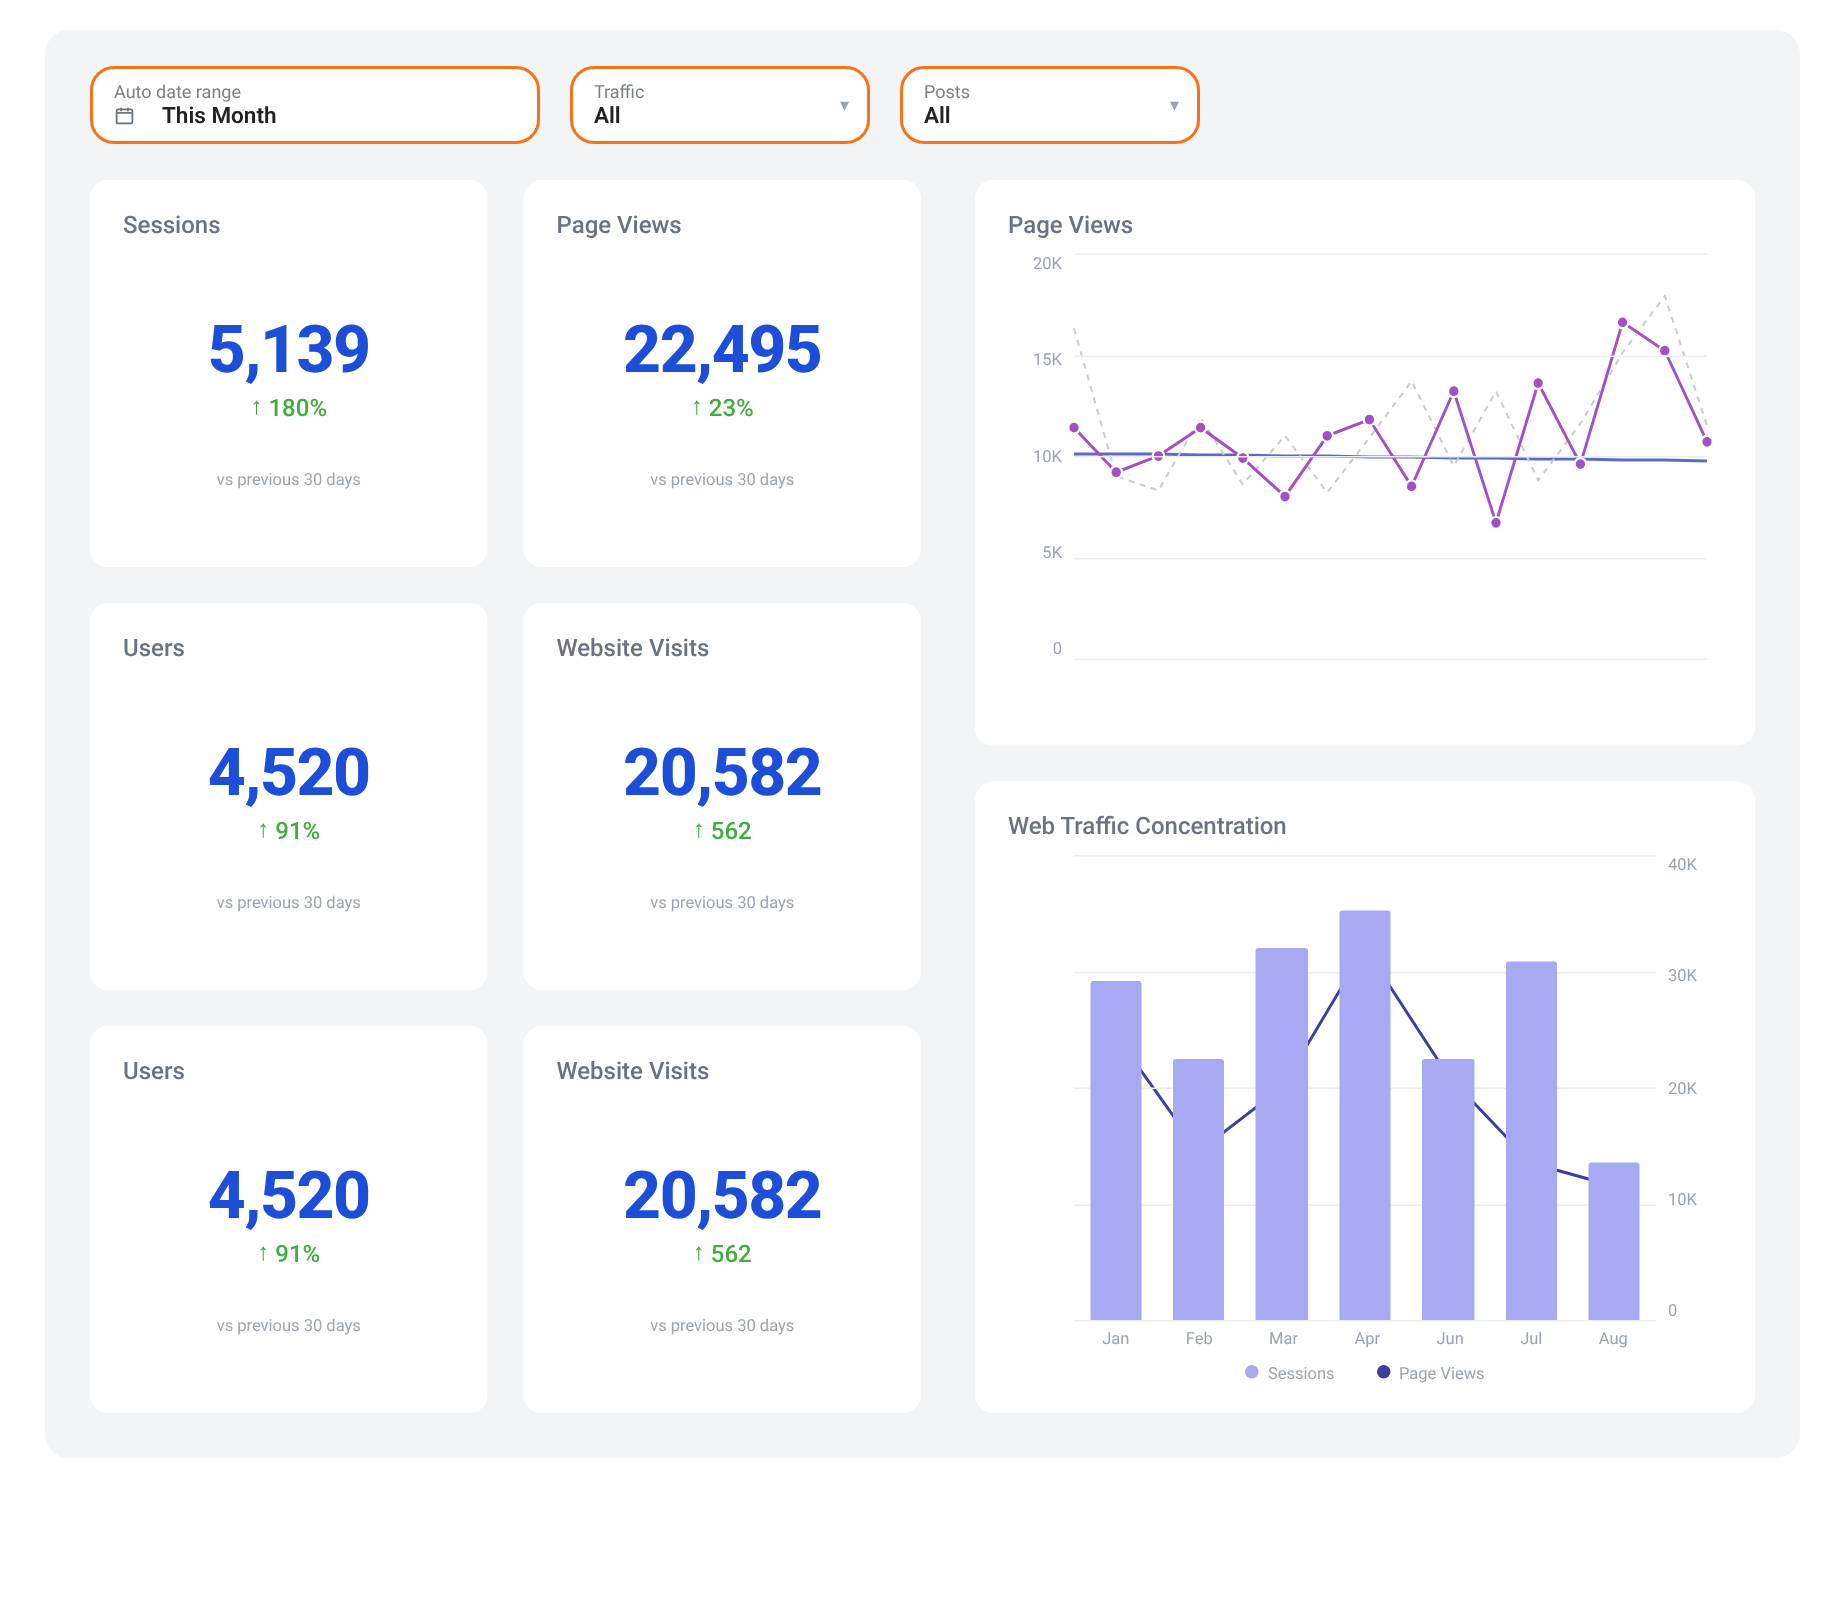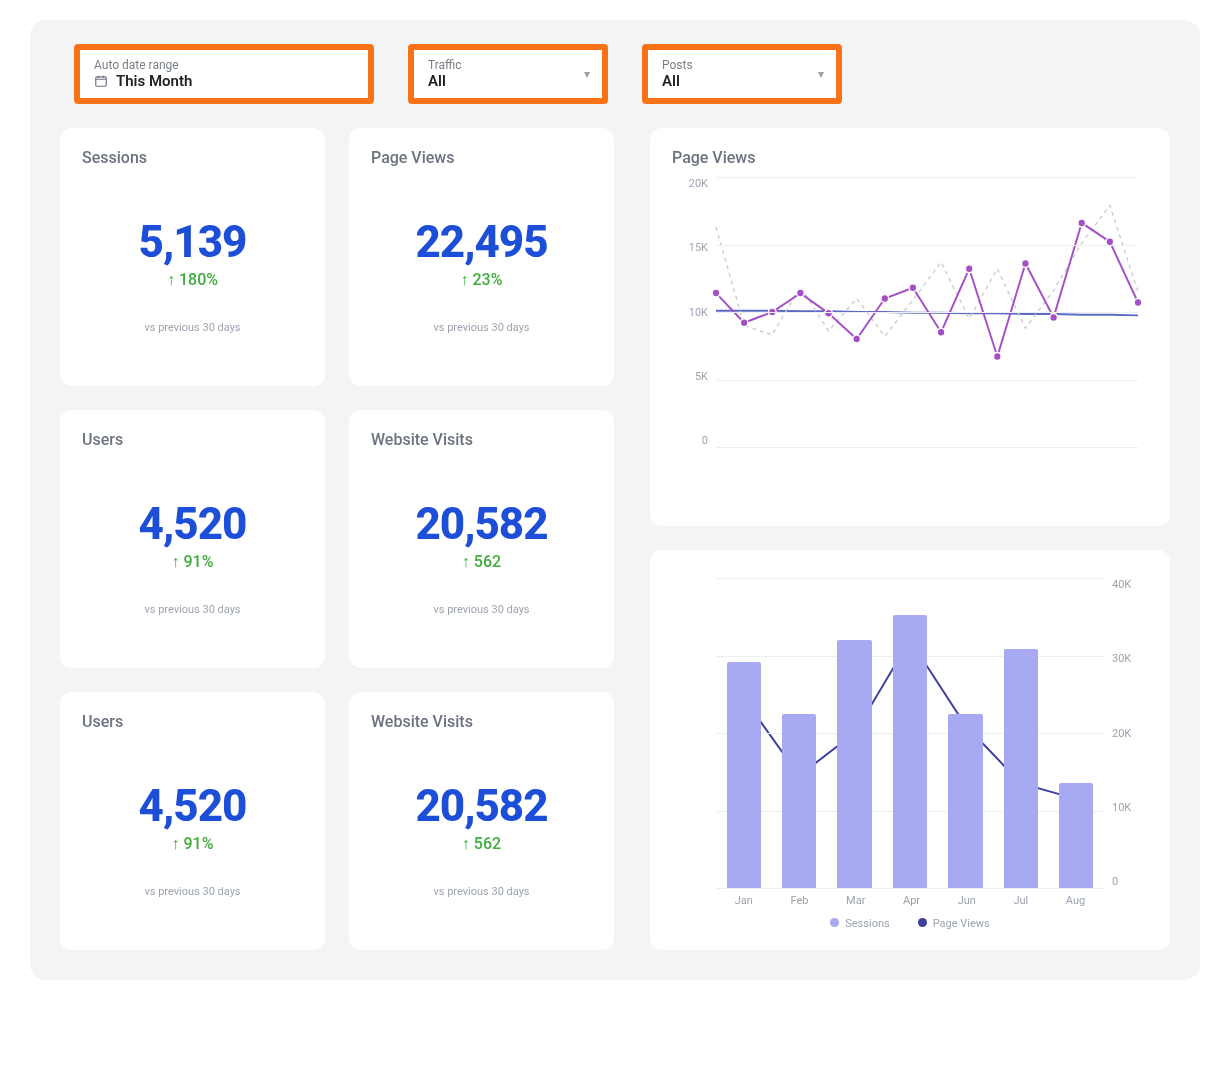--- a/index.html
+++ b/index.html
@@ -23,39 +23,38 @@
     margin-bottom: 22px;
     margin-left: 6px;
   }
   .filters {
     display: flex;
     gap: 20px;
     margin-bottom: 24px;
   }
   .filter {
     background: #fff;
-    border: 6px solid #f97316;
-    border-radius: 4px;
+    border: 2px solid #f97316;
+    border-radius: 16px;
     padding: 8px 14px 8px 14px;
     display: flex;
     flex-direction: column;
     position: relative;
     cursor: pointer;
-    margin-left: 14px;
   }
   .filter.date { width: 300px; }
   .filter.sel  { width: 200px; }
   .filter-label {
     font-size: 12px;
     color: #7a7f87;
   }
   .filter-value-row {
     display: flex;
     align-items: center;
-    gap: 8px;
+    gap: 18px;
     font-size: 15px;
     font-weight: 600;
     color: #222;
   }
   .filter-caret {
     position: absolute;
     right: 12px;
     top: 50%;
     transform: translateY(-50%);
     color: #9ca3af;
@@ -292,20 +291,21 @@
           <div class="gridline" style="top: 0%;"></div>
               <div class="gridline" style="top: 25%;"></div>
               <div class="gridline" style="top: 50%;"></div>
               <div class="gridline" style="top: 75%;"></div>
               <div class="gridline" style="top: 100%;"></div>
             </div>
         </div>
       </div>
 
       <div class="card chart-card" style="height:450px;">
+        <div class="card-title">Web Traffic Concentration</div>
         <div class="chart-area" style="height:310px;">
           <div class="y-ticks right" id="tc-yticks-r">
               <span>40K</span>
               <span>30K</span>
               <span>20K</span>
               <span>10K</span>
               <span>0</span>
             </div>
           <div class="plot dual" id="tc-plot">
             <svg class="linesvg" id="tc-svg" preserveAspectRatio="none" viewBox="0 0 400 310">

